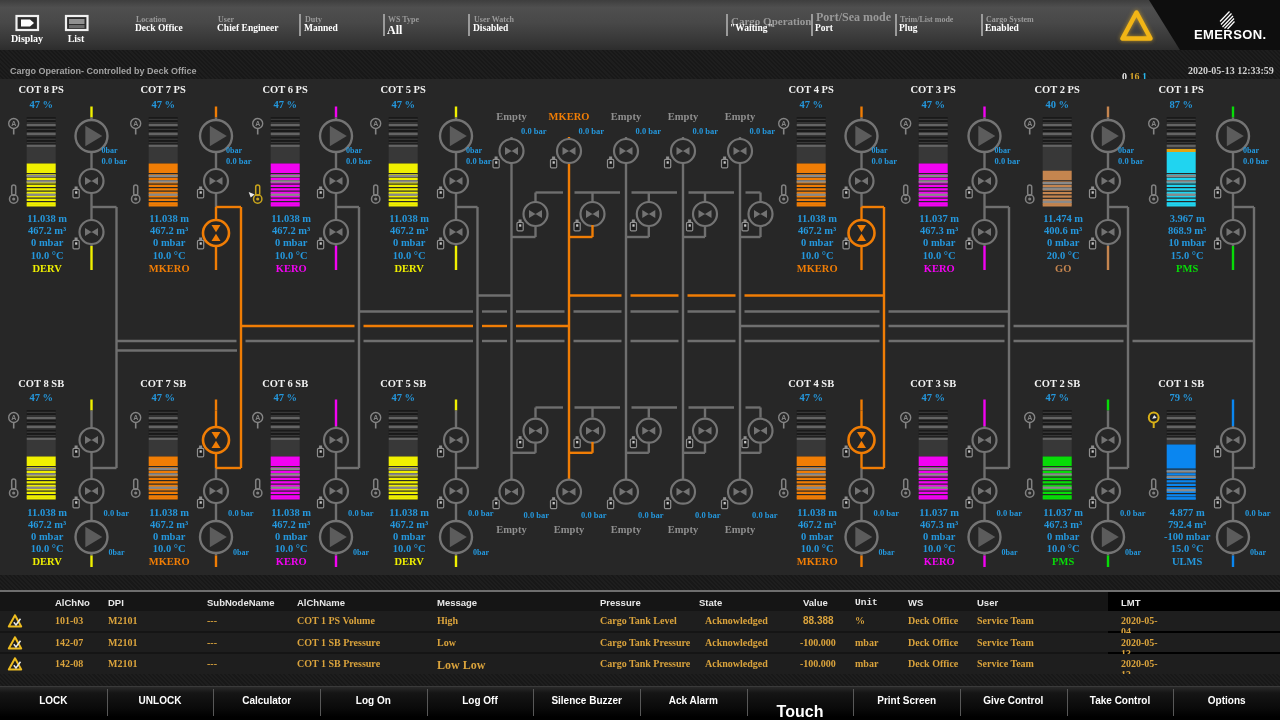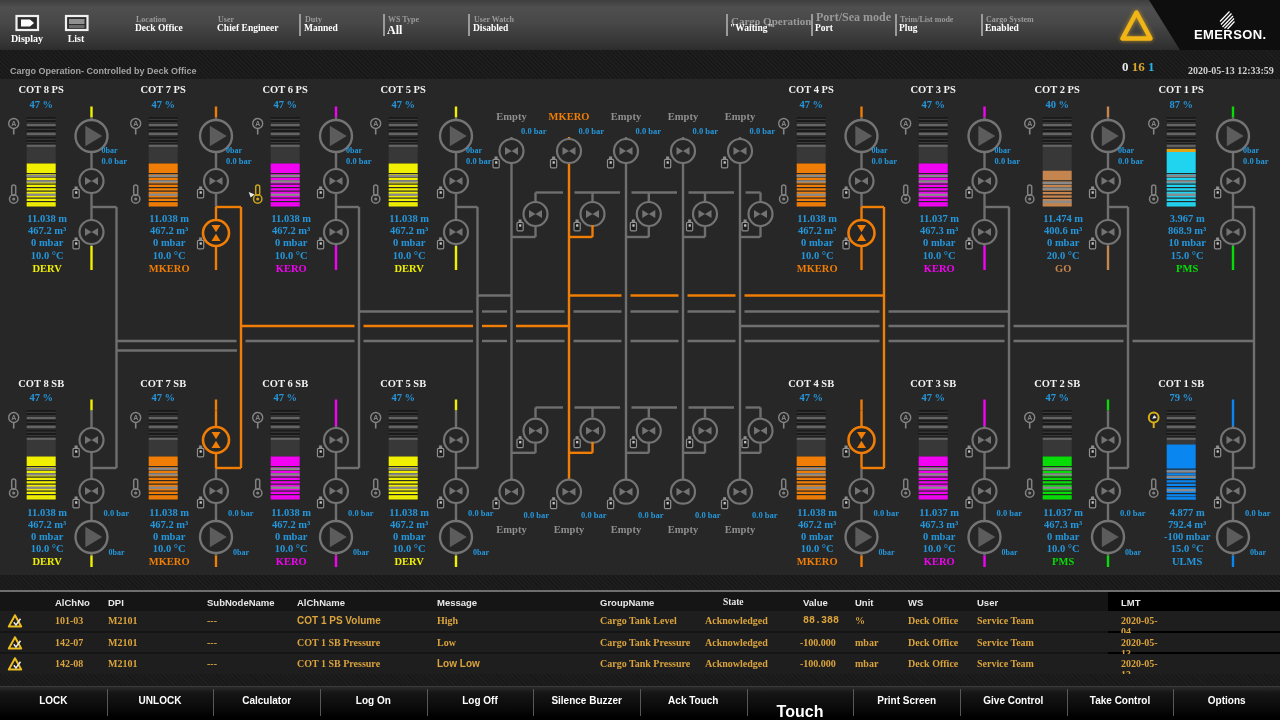--- a/index.html
+++ b/index.html
@@ -46,48 +46,48 @@
         <line x1="121" y1="24.5" x2="131.5" y2="13.5"></line>
 <line x1="122.5" y1="27" x2="133" y2="16"></line>
         <line x1="124.5" y1="28.5" x2="134" y2="18.5"></line>
 <line x1="127.5" y1="29" x2="134.5" y2="21.5"></line>
       </g>
 <text x="94" y="38.5" font-family="'Liberation Sans',sans-serif" font-size="13" font-weight="bold" fill="#fff" letter-spacing="0.4">EMERSON.</text>
 </svg>
   </div>
 <div style="position:absolute;left:0;top:50px;width:1280px;height:29px;background:repeating-linear-gradient(45deg,#1e1e1e 0 1.5px,#181818 1.5px 3px);font-family:'Liberation Serif',serif;font-weight:bold">
 <div style="position:absolute;left:10px;top:15.5px;font-size:9px;color:#a2a2a2;font-family:'Liberation Sans',sans-serif">Cargo Operation- Controlled by Deck Office</div>
-<div style="position:absolute;left:1122px;top:9px;font-size:13px;color:#e8e8e8">0 <span style="color:#d9a62c">16</span> <span style="color:#28b4e8">1</span></div>
+<div style="position:absolute;left:1122px;top:21px;font-size:10px;color:#e8e8e8">0 <span style="color:#d9a62c">16</span> <span style="color:#28b4e8">1</span></div>
 <div style="position:absolute;left:1188px;top:15px;font-size:10px;color:#d2d2d2">2020-05-13 12:33:59</div>
 </div>
 <div style="position:absolute;left:0;top:79px;width:1280px;height:496px;background:#272727"></div>
 <div style="position:absolute;left:0;top:575px;width:1280px;height:15px;background:repeating-linear-gradient(45deg,#1e1e1e 0 1.5px,#181818 1.5px 3px)"></div>
 <div style="position:absolute;left:0;top:590px;width:1280px;height:2px;background:#6e6e6e"></div>
 <div style="position:absolute;left:0;top:592px;width:1108px;height:94px;background:#151515;font-weight:bold">
     <div style="position:absolute;left:55px;top:5px;font-size:9.5px;color:#e8e8e8;font-family:'Liberation Sans',sans-serif">AlChNo</div>
     <div style="position:absolute;left:108px;top:5px;font-size:9.5px;color:#e8e8e8;font-family:'Liberation Sans',sans-serif">DPI</div>
     <div style="position:absolute;left:207px;top:5px;font-size:9.5px;color:#e8e8e8;font-family:'Liberation Sans',sans-serif">SubNodeName</div>
     <div style="position:absolute;left:297px;top:5px;font-size:9.5px;color:#e8e8e8;font-family:'Liberation Sans',sans-serif">AlChName</div>
     <div style="position:absolute;left:437px;top:5px;font-size:9.5px;color:#e8e8e8;font-family:'Liberation Sans',sans-serif">Message</div>
-    <div style="position:absolute;left:600px;top:5px;font-size:9.5px;color:#e8e8e8;font-family:'Liberation Sans',sans-serif">GroupName</div>
-    <div style="position:absolute;left:723px;top:5px;font-size:9.5px;color:#e8e8e8;font-family:Liberation Serif, serif">State</div>
+    <div style="position:absolute;left:600px;top:5px;font-size:9.5px;color:#e8e8e8;font-family:'Liberation Sans',sans-serif">Pressure</div>
+    <div style="position:absolute;left:699px;top:5px;font-size:9.5px;color:#e8e8e8;font-family:Liberation Sans, sans-serif">State</div>
     <div style="position:absolute;left:803px;top:5px;font-size:9.5px;color:#e8e8e8;font-family:'Liberation Sans',sans-serif">Value</div>
-    <div style="position:absolute;left:855px;top:5px;font-size:9.5px;color:#e8e8e8;font-family:Liberation Sans, sans-serif">Unit</div>
+    <div style="position:absolute;left:855px;top:5px;font-size:9.5px;color:#e8e8e8;font-family:Liberation Mono, monospace">Unit</div>
     <div style="position:absolute;left:908px;top:5px;font-size:9.5px;color:#e8e8e8;font-family:'Liberation Sans',sans-serif">WS</div>
     <div style="position:absolute;left:977px;top:5px;font-size:9.5px;color:#e8e8e8;font-family:'Liberation Sans',sans-serif">User</div>
     <div style="position:absolute;left:1121px;top:5px;font-size:9.5px;color:#e8e8e8;font-family:'Liberation Sans',sans-serif">LMT</div>
     <div style="position:absolute;left:0;top:19px;width:1280px;height:19.5px;background:#1e1e1e"></div>
     <div style="position:absolute;left:55px;top:23px;font-size:10px;color:#daa33c;font-family:'Liberation Serif',serif">101-03</div>
     <div style="position:absolute;left:108px;top:23px;font-size:10px;color:#daa33c;font-family:'Liberation Serif',serif">M2101</div>
     <div style="position:absolute;left:207px;top:23px;font-size:10px;color:#daa33c;font-family:'Liberation Serif',serif">---</div>
-    <div style="position:absolute;left:297px;top:23px;font-size:10px;color:#daa33c;font-family:Liberation Sans, sans-serif">COT 1 PS Volume</div>
+    <div style="position:absolute;left:297px;top:23px;font-size:10px;color:#daa33c;font-family:Liberation Serif, serif">COT 1 PS Volume</div>
     <div style="position:absolute;left:437px;top:23px;font-size:10px;color:#daa33c;font-family:'Liberation Serif',serif">High</div>
     <div style="position:absolute;left:600px;top:23px;font-size:10px;color:#daa33c;font-family:'Liberation Serif',serif">Cargo Tank Level</div>
     <div style="position:absolute;left:705px;top:23px;font-size:10px;color:#daa33c;font-family:'Liberation Serif',serif">Acknowledged</div>
-    <div style="position:absolute;left:803px;top:23px;font-size:10px;color:#daa33c;font-family:Liberation Mono, monospace">88.388</div>
+    <div style="position:absolute;left:803px;top:23px;font-size:10px;color:#daa33c;font-family:Liberation Sans, sans-serif">88.388</div>
     <div style="position:absolute;left:855px;top:23px;font-size:10px;color:#daa33c;font-family:'Liberation Serif',serif">%</div>
     <div style="position:absolute;left:908px;top:23px;font-size:10px;color:#daa33c;font-family:'Liberation Serif',serif">Deck Office</div>
     <div style="position:absolute;left:977px;top:23px;font-size:10px;color:#daa33c;font-family:'Liberation Serif',serif">Service Team</div>
     <div style="position:absolute;left:1121px;top:23px;font-size:10px;color:#daa33c;font-family:'Liberation Serif',serif">2020-05-04 10:29:48</div>
     <svg width="18" height="16" style="position:absolute;left:7px;top:21px">
 <path d="M 8 2.2 L 1.8 13.5 L 14.2 13.5 Z" fill="none" stroke="#eebd20" stroke-width="2" stroke-linejoin="round"></path>
 <path d="M 6.8 9.2 L 9 12 L 13.5 5.8" fill="none" stroke="#e8e8e8" stroke-width="1.5"></path>
     </svg>
     <div style="position:absolute;left:0;top:40.5px;width:1280px;height:19.5px;background:#1e1e1e"></div>
     <div style="position:absolute;left:55px;top:44.5px;font-size:10px;color:#daa33c;font-family:'Liberation Serif',serif">142-07</div>
@@ -104,21 +104,21 @@
     <div style="position:absolute;left:1121px;top:44.5px;font-size:10px;color:#daa33c;font-family:'Liberation Serif',serif">2020-05-13 10:23:51</div>
     <svg width="18" height="16" style="position:absolute;left:7px;top:42.5px">
 <path d="M 8 2.2 L 1.8 13.5 L 14.2 13.5 Z" fill="none" stroke="#eebd20" stroke-width="2" stroke-linejoin="round"></path>
 <path d="M 6.8 9.2 L 9 12 L 13.5 5.8" fill="none" stroke="#e8e8e8" stroke-width="1.5"></path>
     </svg>
     <div style="position:absolute;left:0;top:62px;width:1280px;height:19.5px;background:#1e1e1e"></div>
     <div style="position:absolute;left:55px;top:66px;font-size:10px;color:#daa33c;font-family:'Liberation Serif',serif">142-08</div>
     <div style="position:absolute;left:108px;top:66px;font-size:10px;color:#daa33c;font-family:'Liberation Serif',serif">M2101</div>
     <div style="position:absolute;left:207px;top:66px;font-size:10px;color:#daa33c;font-family:'Liberation Serif',serif">---</div>
     <div style="position:absolute;left:297px;top:66px;font-size:10px;color:#daa33c;font-family:'Liberation Serif',serif">COT 1 SB Pressure</div>
-    <div style="position:absolute;left:437px;top:66px;font-size:10px;color:#daa33c;font-family:Liberation Sans, sans-serif">Low Low</div>
+    <div style="position:absolute;left:437px;top:66px;font-size:12px;color:#daa33c;font-family:Liberation Serif, serif">Low Low</div>
     <div style="position:absolute;left:600px;top:66px;font-size:10px;color:#daa33c;font-family:'Liberation Serif',serif">Cargo Tank Pressure</div>
     <div style="position:absolute;left:705px;top:66px;font-size:10px;color:#daa33c;font-family:'Liberation Serif',serif">Acknowledged</div>
     <div style="position:absolute;left:800px;top:66px;font-size:10px;color:#daa33c;font-family:'Liberation Serif',serif">-100.000</div>
     <div style="position:absolute;left:855px;top:66px;font-size:10px;color:#daa33c;font-family:'Liberation Serif',serif">mbar</div>
     <div style="position:absolute;left:908px;top:66px;font-size:10px;color:#daa33c;font-family:'Liberation Serif',serif">Deck Office</div>
     <div style="position:absolute;left:977px;top:66px;font-size:10px;color:#daa33c;font-family:'Liberation Serif',serif">Service Team</div>
     <div style="position:absolute;left:1121px;top:66px;font-size:10px;color:#daa33c;font-family:'Liberation Serif',serif">2020-05-13 10:23:51</div>
     <svg width="18" height="16" style="position:absolute;left:7px;top:64px">
 <path d="M 8 2.2 L 1.8 13.5 L 14.2 13.5 Z" fill="none" stroke="#eebd20" stroke-width="2" stroke-linejoin="round"></path>
 <path d="M 6.8 9.2 L 9 12 L 13.5 5.8" fill="none" stroke="#e8e8e8" stroke-width="1.5"></path>
@@ -130,21 +130,21 @@
     <div style="position:absolute;left:160.0px;top:8px;transform:translateX(-50%);font-size:10px;color:#fff;white-space:nowrap">UNLOCK</div>
     <div style="position:absolute;left:106.7px;top:2px;width:1px;height:27px;background:#585858"></div>
     <div style="position:absolute;left:266.7px;top:8px;transform:translateX(-50%);font-size:10px;color:#fff;white-space:nowrap">Calculator</div>
     <div style="position:absolute;left:213.3px;top:2px;width:1px;height:27px;background:#585858"></div>
     <div style="position:absolute;left:373.3px;top:8px;transform:translateX(-50%);font-size:10px;color:#fff;white-space:nowrap">Log On</div>
     <div style="position:absolute;left:320.0px;top:2px;width:1px;height:27px;background:#585858"></div>
     <div style="position:absolute;left:480.0px;top:8px;transform:translateX(-50%);font-size:10px;color:#fff;white-space:nowrap">Log Off</div>
     <div style="position:absolute;left:426.7px;top:2px;width:1px;height:27px;background:#585858"></div>
     <div style="position:absolute;left:586.7px;top:8px;transform:translateX(-50%);font-size:10px;color:#fff;white-space:nowrap">Silence Buzzer</div>
     <div style="position:absolute;left:533.3px;top:2px;width:1px;height:27px;background:#585858"></div>
-    <div style="position:absolute;left:693.3px;top:8px;transform:translateX(-50%);font-size:10px;color:#fff;white-space:nowrap">Ack Touch</div>
+    <div style="position:absolute;left:693.3px;top:8px;transform:translateX(-50%);font-size:10px;color:#fff;white-space:nowrap">Ack Alarm</div>
     <div style="position:absolute;left:640.0px;top:2px;width:1px;height:27px;background:#585858"></div>
     <div style="position:absolute;left:800.0px;top:16px;transform:translateX(-50%);font-size:16px;color:#fff;white-space:nowrap">Touch</div>
     <div style="position:absolute;left:746.7px;top:2px;width:1px;height:27px;background:#585858"></div>
     <div style="position:absolute;left:906.7px;top:8px;transform:translateX(-50%);font-size:10px;color:#fff;white-space:nowrap">Print Screen</div>
     <div style="position:absolute;left:853.3px;top:2px;width:1px;height:27px;background:#585858"></div>
     <div style="position:absolute;left:1013.3px;top:8px;transform:translateX(-50%);font-size:10px;color:#fff;white-space:nowrap">Give Control</div>
     <div style="position:absolute;left:960.0px;top:2px;width:1px;height:27px;background:#585858"></div>
     <div style="position:absolute;left:1120.0px;top:8px;transform:translateX(-50%);font-size:10px;color:#fff;white-space:nowrap">Take Control</div>
     <div style="position:absolute;left:1066.7px;top:2px;width:1px;height:27px;background:#585858"></div>
     <div style="position:absolute;left:1226.7px;top:8px;transform:translateX(-50%);font-size:10px;color:#fff;white-space:nowrap">Options</div>

